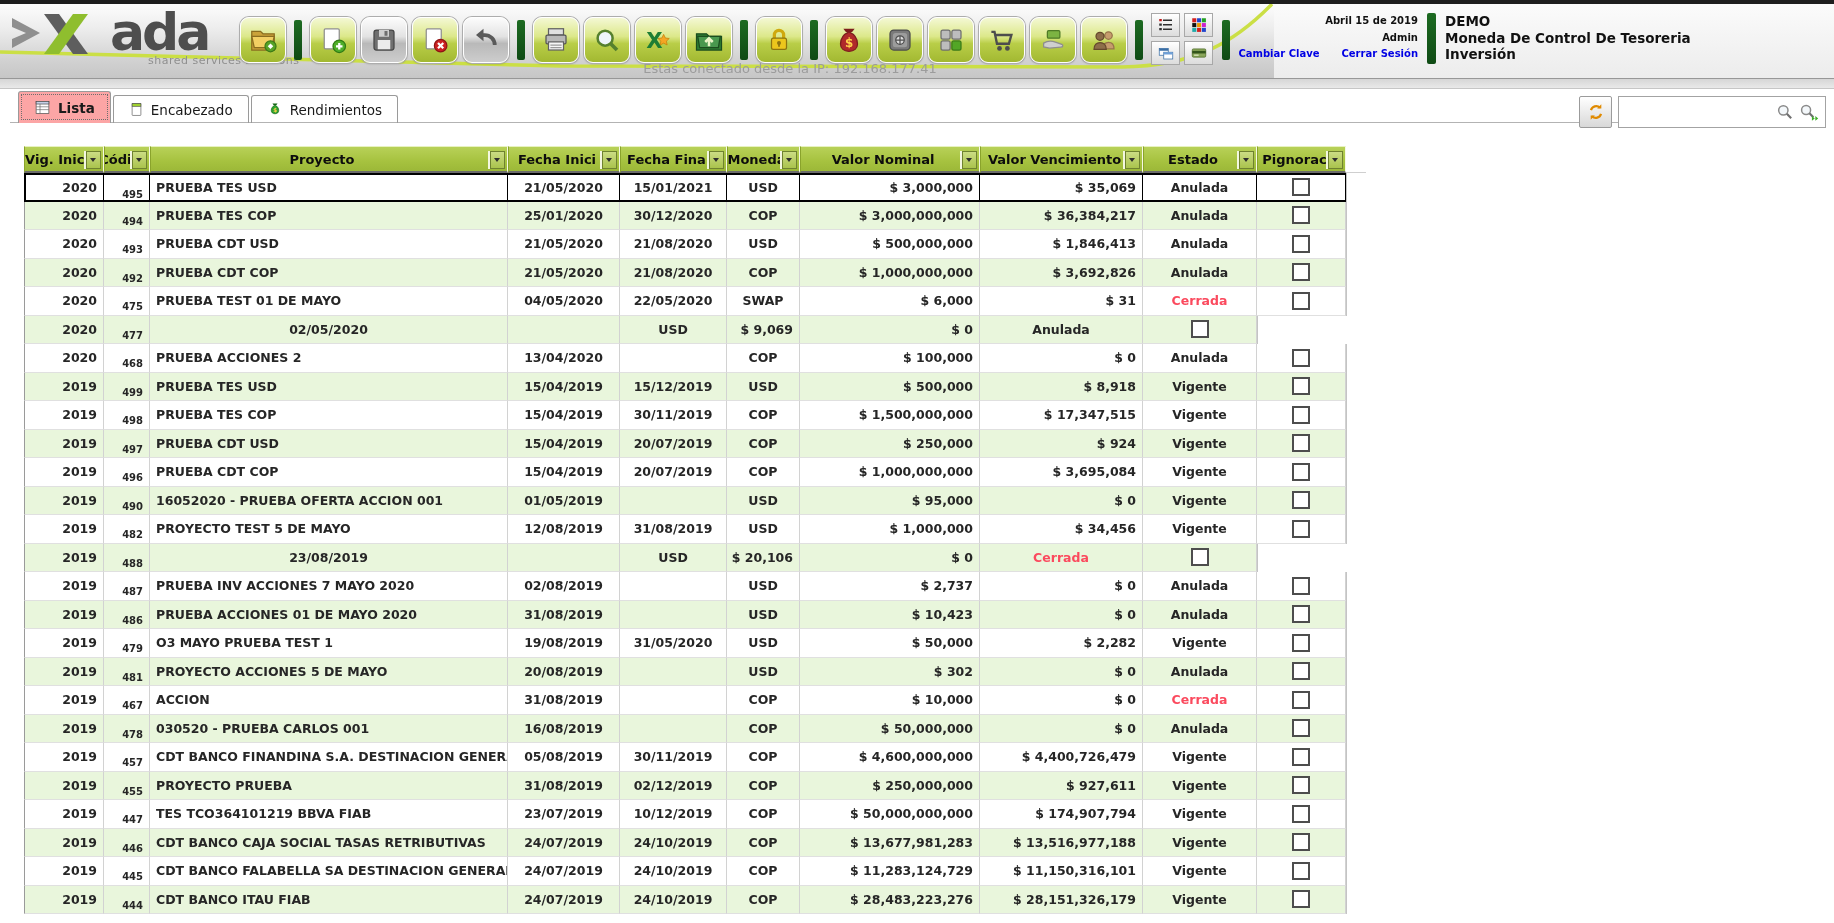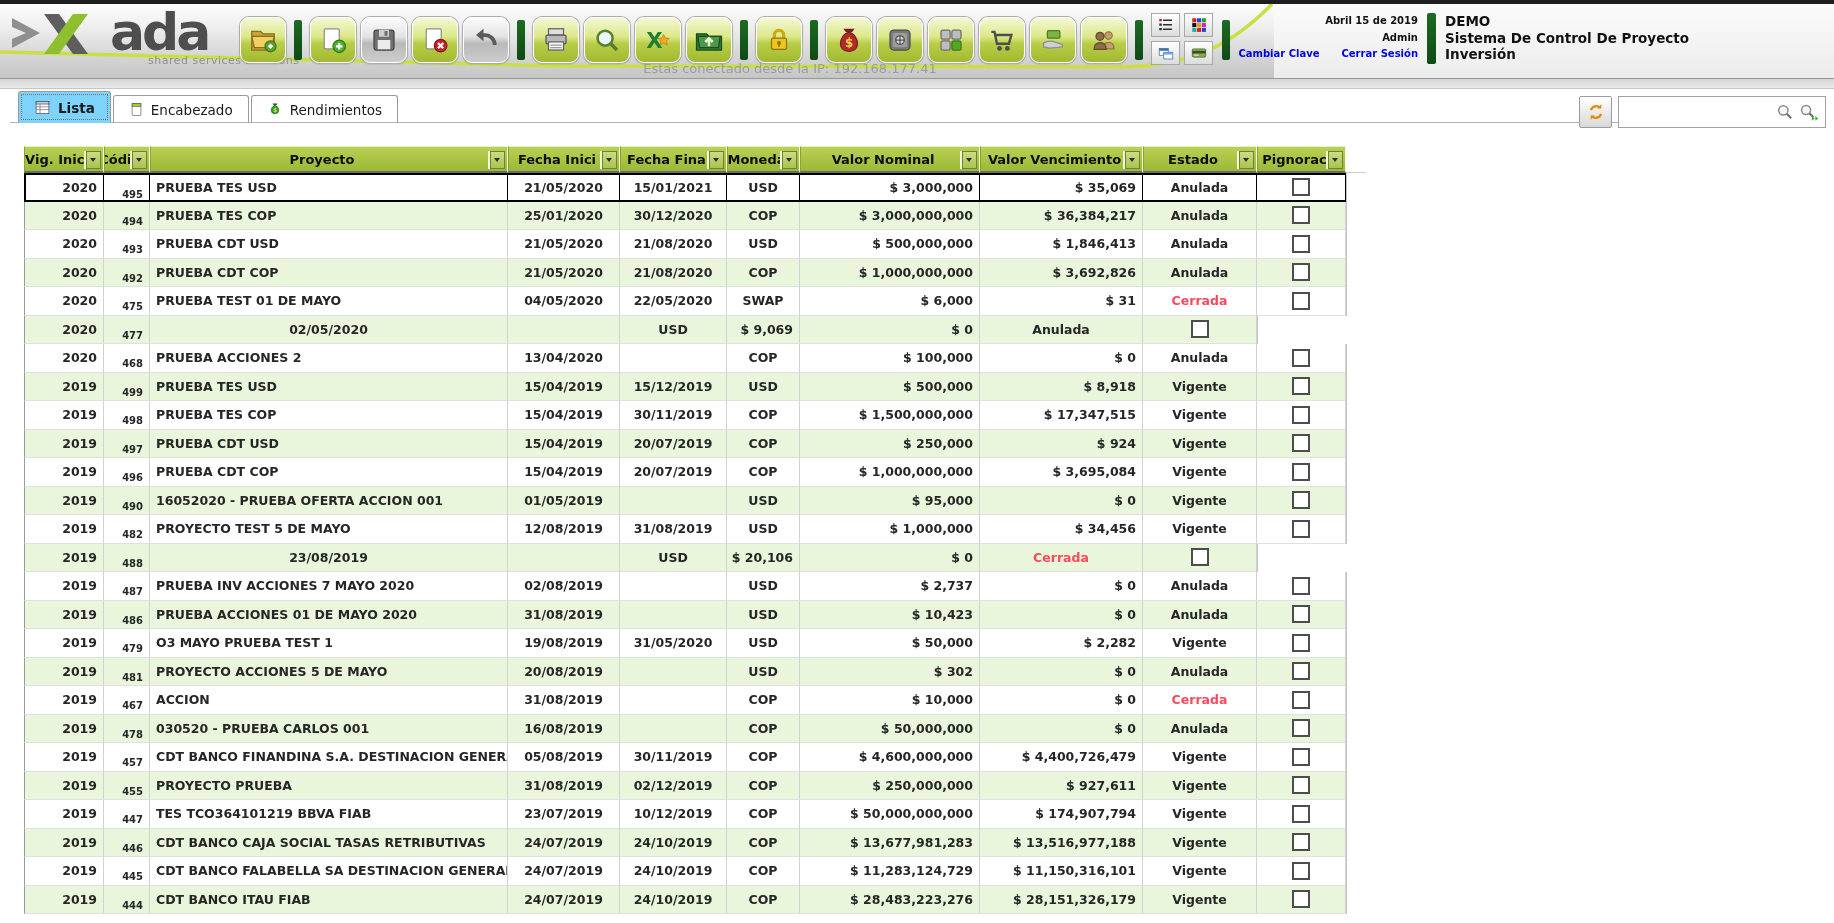--- a/index.html
+++ b/index.html
@@ -53,21 +53,21 @@
   .header-divider{position:absolute;top:78px;left:0;width:100%;height:9px;
     background:linear-gradient(#d6d6d6,#e9e9e9);border-top:1px solid #979797;border-bottom:1px solid #c6c6c6;}
   
   .tabline{position:absolute;top:122px;left:10px;width:1814px;border-top:1px solid #b3b3b3;}
   .tabs{position:absolute;left:18px;top:92px;display:flex;align-items:flex-end;height:31px;}
   .tab{
     height:27px;padding:0 15px;display:flex;align-items:center;gap:7px;margin-right:2px;cursor:pointer;
     border:1px solid #9a9a9a;border-bottom:none;border-radius:3px 3px 0 0;
     background:linear-gradient(#fafaf8,#ededе8);font-size:13.5px;color:#1a1a1a;z-index:2;
   }
-  .tab.active{height:31px;background:#7dd3fc;font-weight:bold;outline:1px dotted #6e6e6e;outline-offset:-4px;z-index:3;}
+  .tab.active{height:31px;background:#fca5a5;font-weight:bold;outline:1px dotted #6e6e6e;outline-offset:-4px;z-index:3;}
   .tab .icon svg{display:block;}
   
   .search-area{position:absolute;top:96px;right:8px;display:flex;gap:6px;z-index:4;}
   .refresh-btn{width:33px;height:32px;background:linear-gradient(#ffffff,#d8d8d8);
     border:1px solid #9b9b9b;border-radius:2px;display:flex;align-items:center;justify-content:center;cursor:pointer;padding:0;}
   .search-box{width:196px;height:30px;background:#fff;border:1px solid #a3a3a3;display:flex;align-items:center;padding:0 5px;}
   .search-box input{flex:1;border:none;outline:none;font-size:13px;min-width:0;background:transparent;font-family:inherit;}
   .search-box .icon{display:flex;margin-left:3px;cursor:pointer;}
   
   .grid-wrap{position:absolute;left:24px;top:146px;width:1330px;
@@ -343,21 +343,21 @@
         <div>Abril 15 de 2019</div>
         <div>Admin</div>
         <div class="s-links">
           <a>Cambiar Clave</a>
           <a>Cerrar Sesión</a>
         </div>
       </div>
       <div class="s-bar"></div>
       <div class="s-right">
         <div>DEMO</div>
-        <div>Sistema De Control De Proyecto</div>
+        <div>Moneda De Control De Tesoreria</div>
         <div>Inversión</div>
       </div>
     </div>
   </header>
 
   <div class="header-divider"></div>
   <div class="tabline"></div>
   <div class="tabs">
       <div class="tab active">
         <span class="icon">

